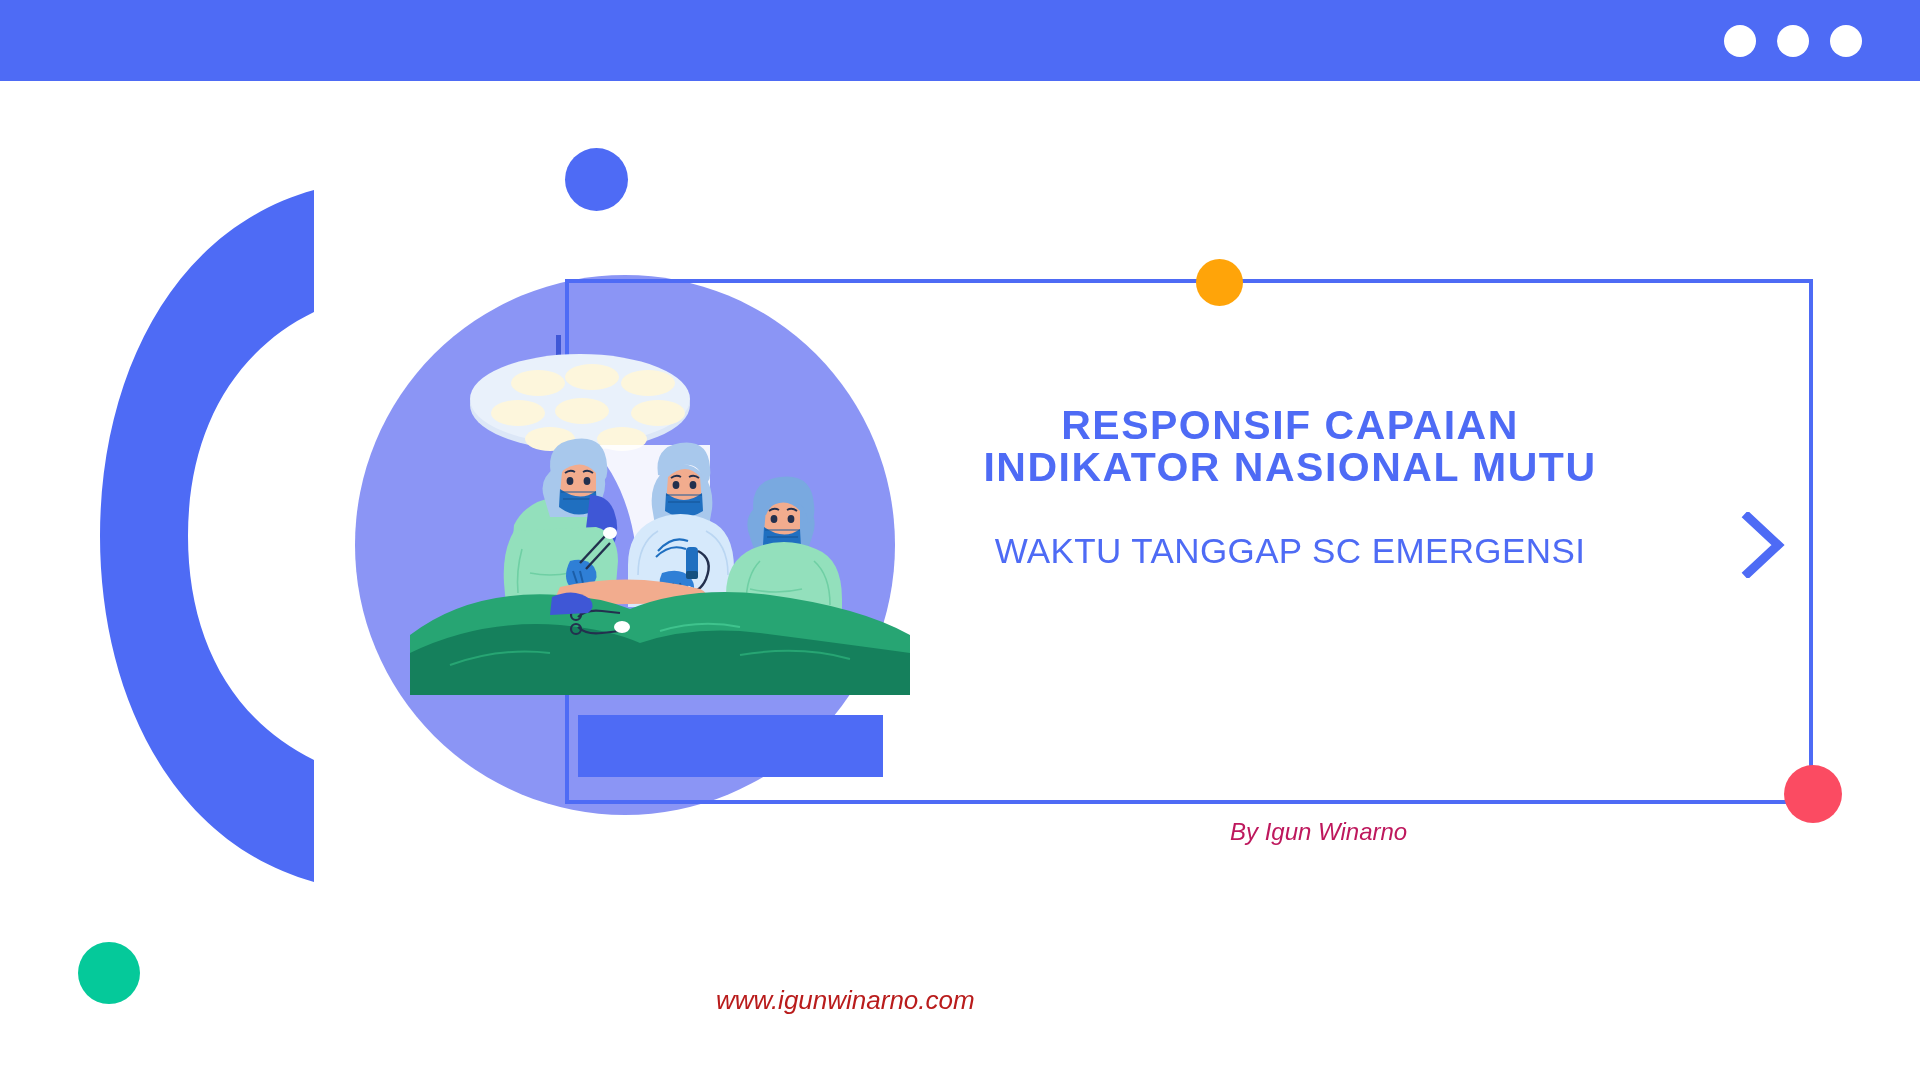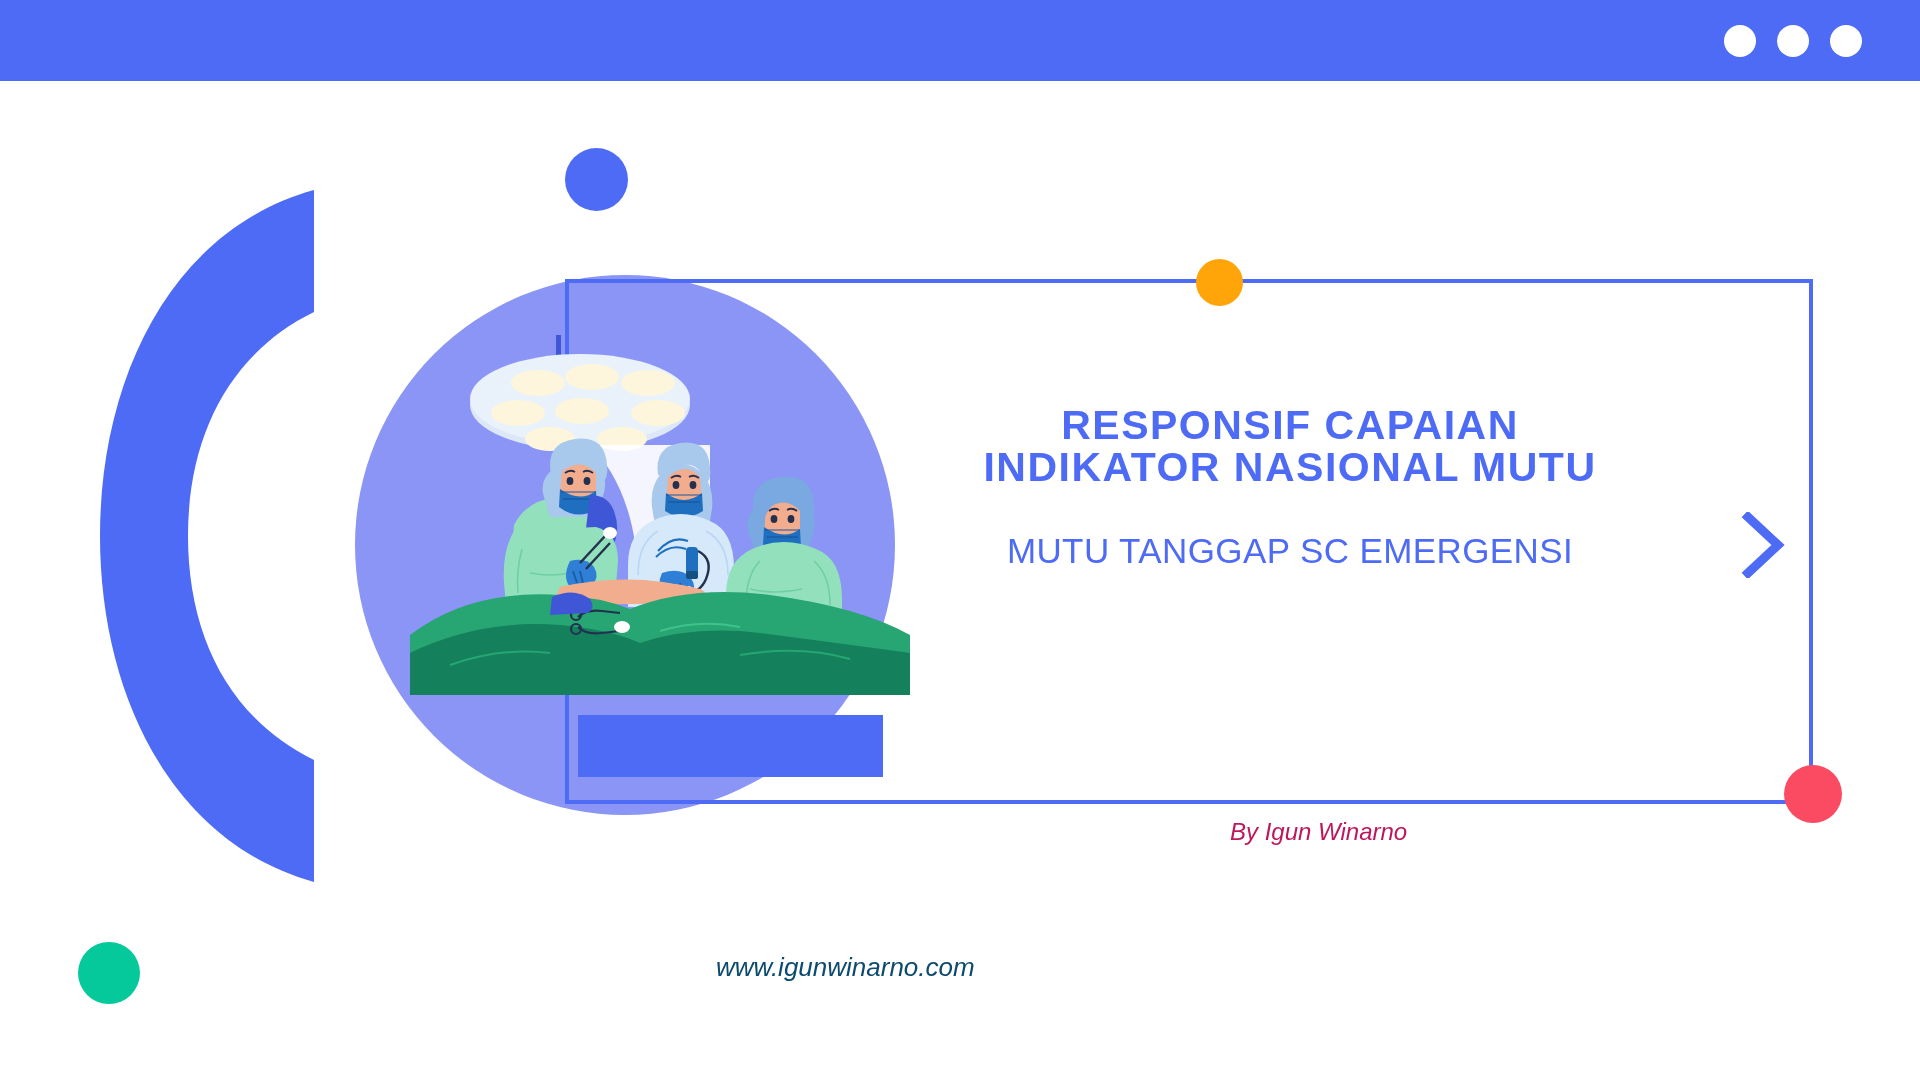--- a/index.html
+++ b/index.html
@@ -47,22 +47,22 @@
   
   .text-block { position:absolute; left:880px; top:405px; width:820px;
                 text-align:center; }
   .title { color:#4e6bf5; font-weight:bold; font-size:41px; letter-spacing:1.5px;
            line-height:1.02; white-space:pre-line; }
   .subtitle { margin-top:42px; color:#4e6bf5; font-size:35px; letter-spacing:0.4px;
               white-space:pre-line; }
 
   .byline { position:absolute; left:1230px; top:818px; font-style:italic;
             font-size:24px; color:#be185d; white-space:nowrap; }
-  .website { position:absolute; left:716px; top:952px; font-style:italic;
-             font-size:26px; color:#0c4a6e; white-space:nowrap;text-align:right; }
+  .website { position:absolute; left:716px; top:985px; font-style:italic;
+             font-size:26px; color:#b91c1c; white-space:nowrap;text-align:right; }
 </style>
 </head>
 <body>
 
 <div class="slide-root">
 
   <div class="topbar">
     <div class="dots">
       <span class="dot"></span>
       <span class="dot"></span>
@@ -194,19 +194,19 @@
   <div class="c-red"></div>
   <div class="c-green"></div>
 
   <svg class="chevron" viewBox="0 0 46 66">
     <path d="M8 5 L38 33 L8 61" fill="none" stroke="#4e6bf5" stroke-width="9" stroke-linecap="square" stroke-linejoin="miter"></path>
   </svg>
 
   <div class="text-block">
     <div class="title">RESPONSIF CAPAIAN
 INDIKATOR  NASIONAL MUTU</div>
-    <div class="subtitle">MUTU TANGGAP SC EMERGENSI</div>
+    <div class="subtitle">WAKTU TANGGAP SC EMERGENSI</div>
   </div>
 
   <div class="byline">By Igun Winarno</div>
   <div class="website">www.igunwinarno.com</div>
 
 </div>
 
 </body></html>

